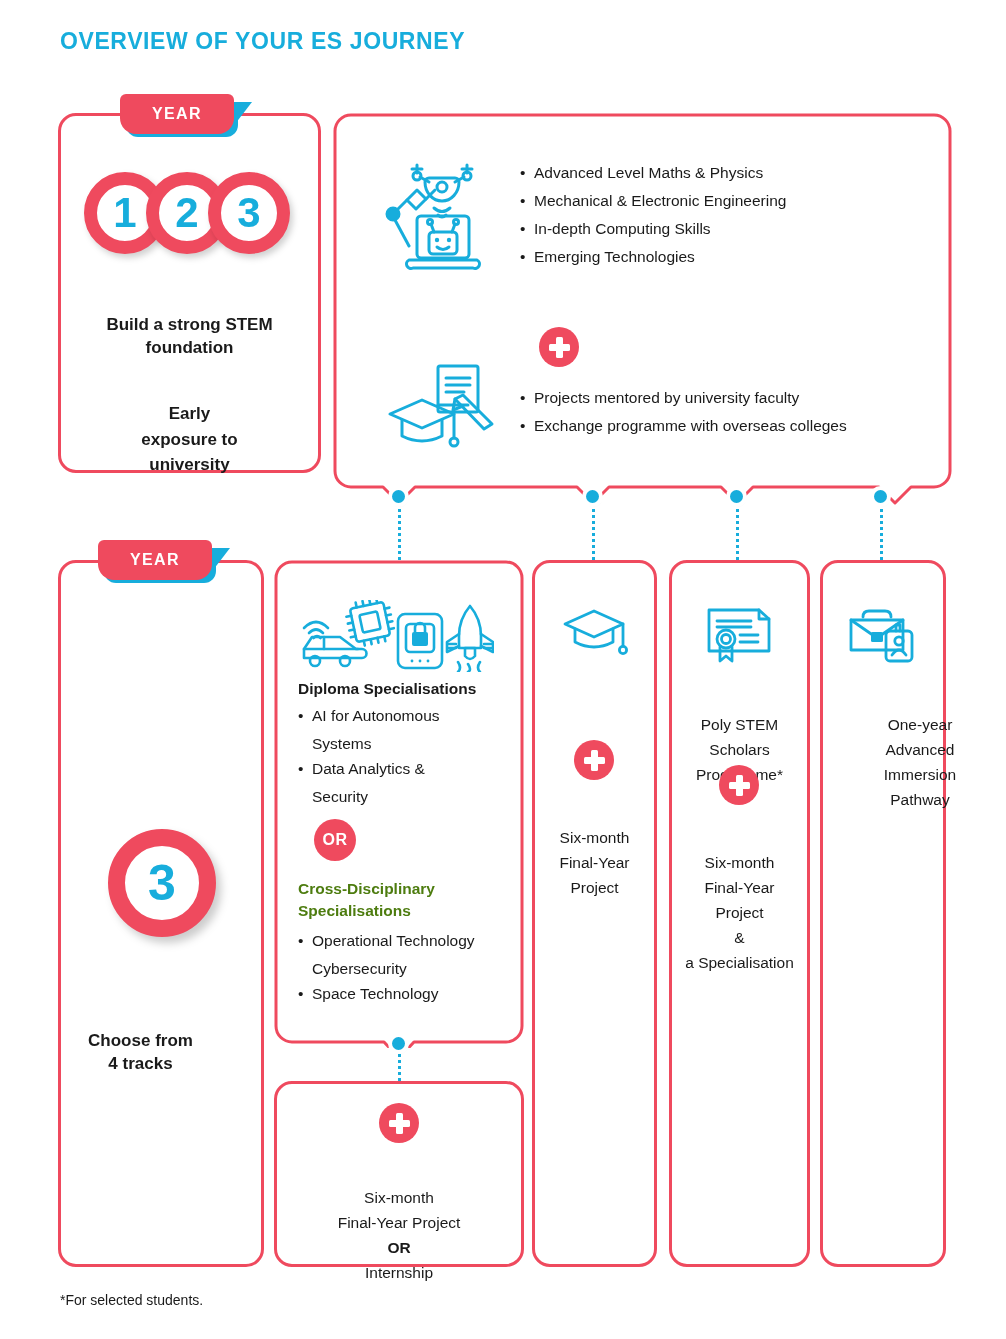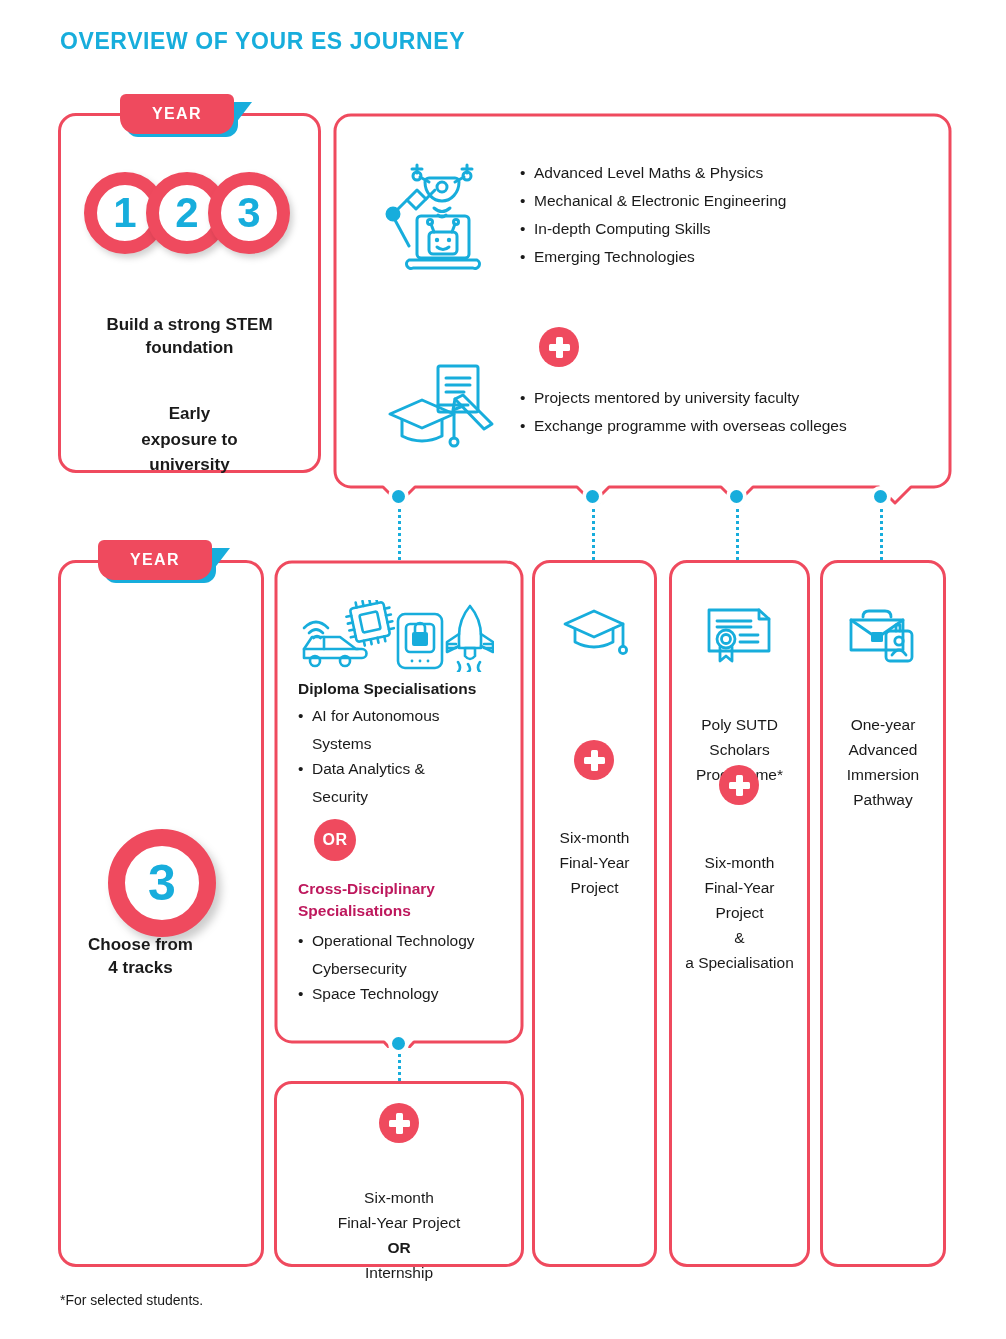--- a/index.html
+++ b/index.html
@@ -352,21 +352,21 @@
   <div class="panel" style="left:58px; top:560px; width:206px; height:707px;"></div>
 
   <div class="year-tag" style="left:98px; top:540px;">
     <div class="fold"></div>
     <div class="shadow-bar"></div>
     <div class="body">YEAR</div>
   </div>
 
   <div class="big-circle" style="left:108px; top:829px;">3</div>
 
-  <div class="ctext panel-caption" style="left:58px; top:902px; width:165px;">
+  <div class="ctext panel-caption" style="left:58px; top:998px; width:165px;">
     <div>Choose from</div>
     <div>4 tracks</div>
   </div>
 
   <svg style="position:absolute; left:274px; top:560px;" width="250" height="488" viewBox="0 0 250 488">
     <path d="M 2 466
              L 2 18 A 16 16 0 0 1 18 2
              L 232 2 A 16 16 0 0 1 248 18
              L 248 466 A 16 16 0 0 1 232 482
              L 140 482 L 125 498 L 110 482
@@ -444,21 +444,21 @@
     <div class="cont">Systems</div>
     <div class="row">
         <span class="dot">•</span>
         <span class="txt">Data Analytics &amp;</span>
       </div>
     <div class="cont">Security</div>
   </div>
 
   <div class="badge or" style="left:314px; top:819px;">OR</div>
 
-  <div style="position:absolute; left:298px; top:878px; width:215px; font-size:15.5px; font-weight:bold; color:#be185d; line-height:1.42;">
+  <div style="position:absolute; left:298px; top:878px; width:215px; font-size:15.5px; font-weight:bold; color:#4d7c0f; line-height:1.42;">
     <div>Cross-Disciplinary</div>
     <div>Specialisations</div>
   </div>
 
   <div class="bullets" style="left:298px; top:928px; width:215px; font-size:15.5px; line-height:1.62;">
     <div class="row">
         <span class="dot">•</span>
         <span class="txt">Operational Technology</span>
       </div>
     <div class="cont">Cybersecurity</div>
@@ -512,21 +512,21 @@
         <path d="M11 21 h34"></path>
       <path d="M34 29 h18"></path>
         <path d="M34 36 h18"></path>
       <circle cx="20" cy="33" r="9"></circle>
       <circle cx="20" cy="33" r="4.5"></circle>
       <path d="M14 41 v14 l6 -5 l6 5 v-14"></path>
     </svg>
   </div>
 
   <div class="ctext" style="left:669px; top:680px; width:141px; font-size:15.5px; line-height:1.62;">
-    <div>Poly SUTD</div>
+    <div>Poly STEM</div>
     <div>Scholars</div>
     <div>Programme*</div>
   </div>
 
   <div class="badge plus" style="left:719px; top:765px;"></div>
 
   <div class="ctext" style="left:669px; top:818px; width:141px; font-size:15.5px; line-height:1.62;">
     <div>Six-month</div>
     <div>Final-Year</div>
     <div>Project</div>
@@ -543,21 +543,21 @@
       <path d="M3 12 L29 30 L55 12"></path>
       <rect x="23" y="24" width="12" height="10" rx="1.5" fill="#17ADDC" stroke="none"></rect>
 
       <rect x="38" y="23" width="26" height="30" rx="4"></rect>
       <path d="M48 23 v-6 h4 v6"></path>
       <circle cx="51" cy="33" r="4.2"></circle>
       <path d="M44 47 q7 -10 14 0"></path>
     </svg>
   </div>
 
-  <div class="ctext" style="left:820px; top:680px; width:126px; font-size:15.5px; line-height:1.62;">
+  <div class="ctext" style="left:820px; top:680px; width:126px; font-size:15.5px; line-height:1.62;padding-left:37px;">
     <div>One-year</div>
     <div>Advanced</div>
     <div>Immersion</div>
     <div>Pathway</div>
   </div>
 
   <div class="footnote">*For selected students.</div>
 
 </div>
 

